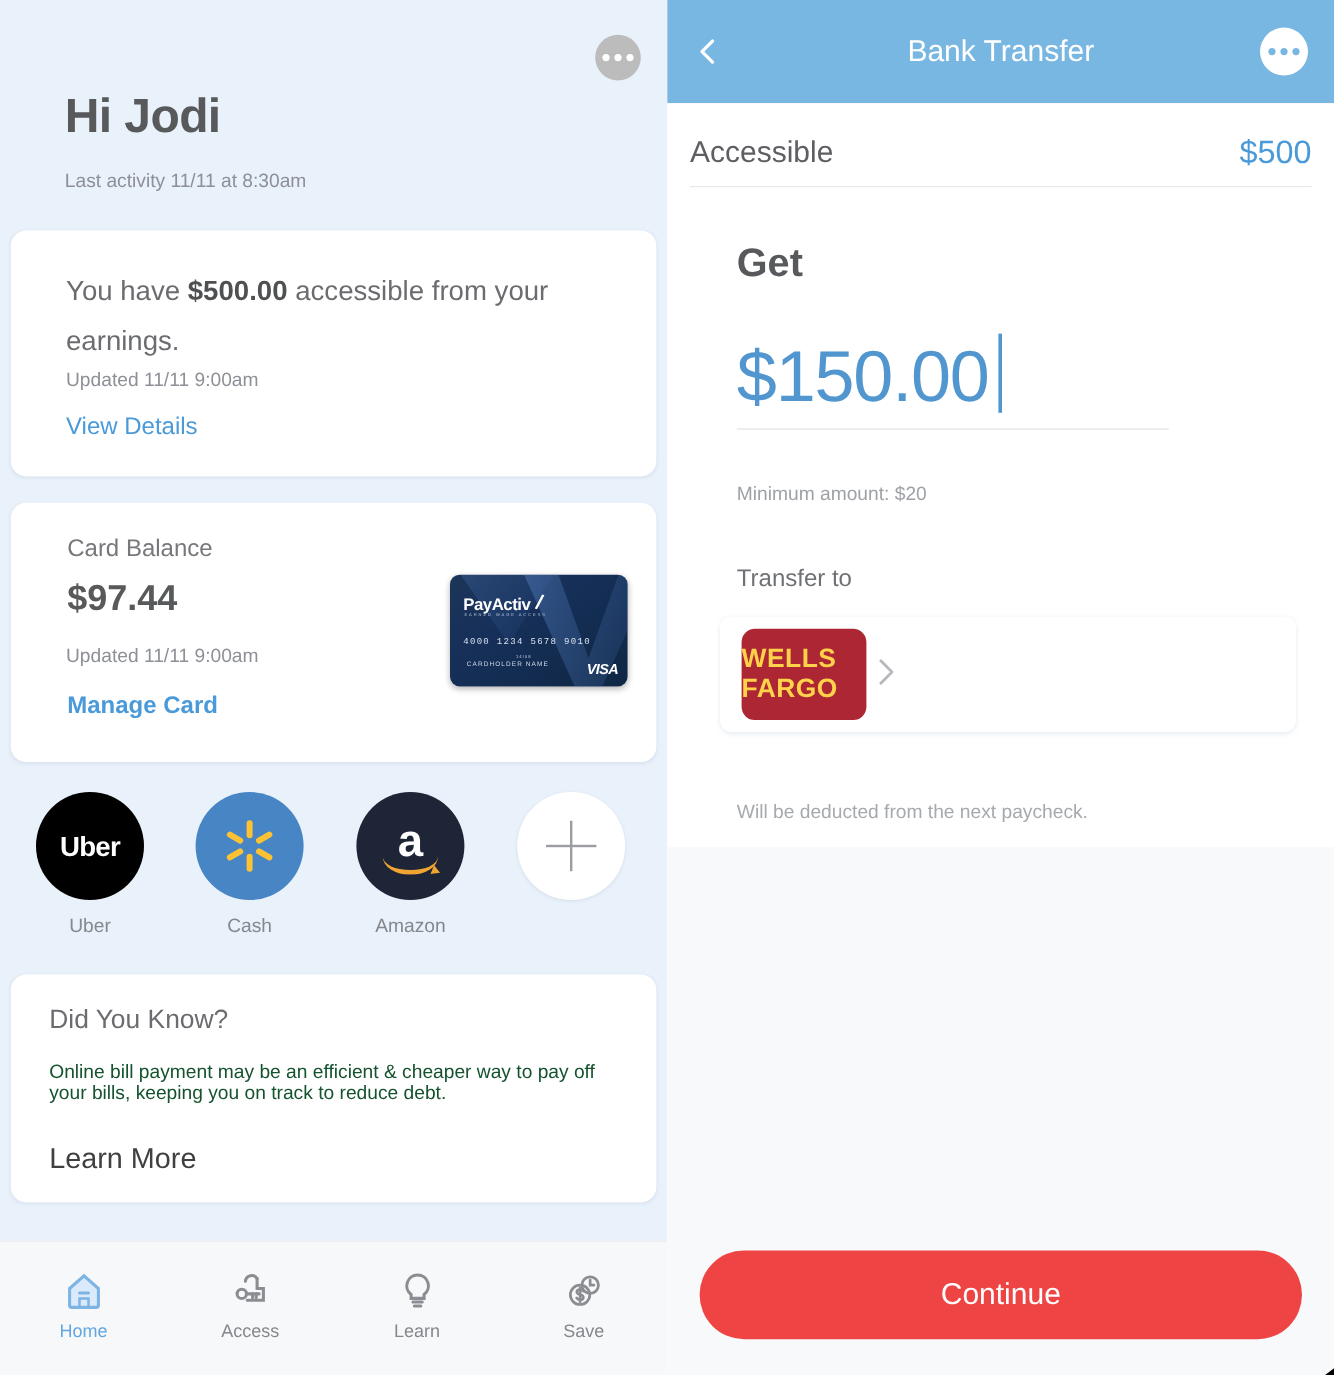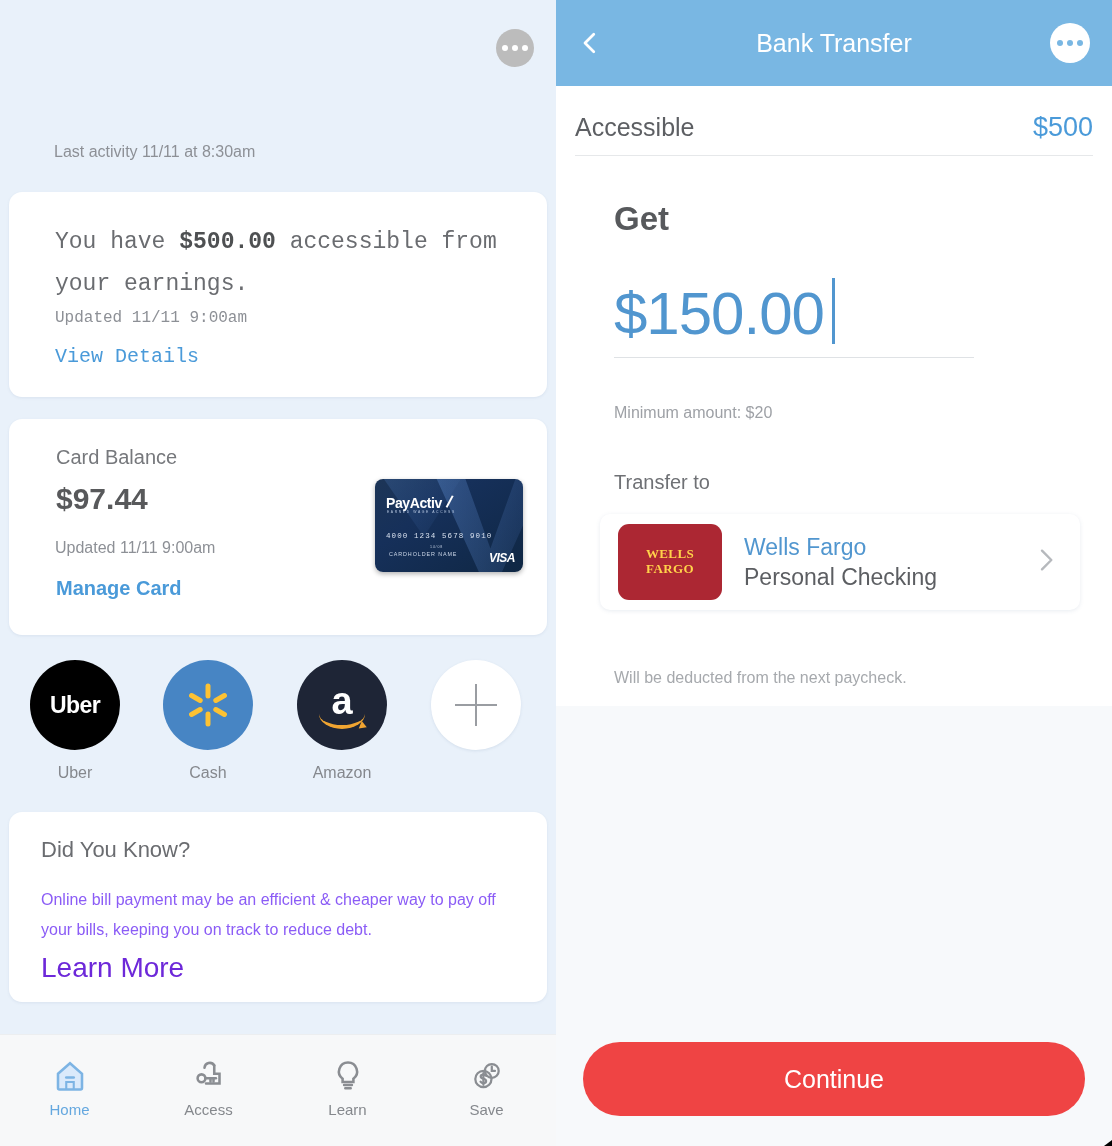--- a/index.html
+++ b/index.html
@@ -30,21 +30,21 @@
   .last-activity {
     position:absolute; top:143px; left:54px;
     font-size:16px; color:#8d9096;
   }
 
   .card {
     position:absolute; left:9px; width:538px;
     background:#fff; border-radius:13px;
     box-shadow:0 1px 3px rgba(80,110,150,0.10);
   }
-  .card-earnings { top:192px; height:205px;font-family:Liberation Mono, monospace; }
+  .card-earnings { top:192px; height:205px; }
   .card-balance  { top:419px; height:216px; }
   .card-dyk      { top:812px; height:190px; }
 
   .earn-line {
     position:absolute; left:46px; top:29px; width:445px;
     font-size:23px; line-height:42px; color:#6a6c70;
   }
   .earn-line b { color:#4e5052; font-weight:bold; }
   .updated {
     position:absolute; left:46px; font-size:16px; color:#8d9096;
@@ -136,23 +136,23 @@
     border-bottom:4px solid transparent; transform:rotate(22deg);
   }
   .sc-plus { background:#fff; box-shadow:0 1px 3px rgba(80,110,150,0.13); }
   .plus-h { position:absolute; width:42px; height:2.5px; background:#9a9da2; }
   .plus-v { position:absolute; width:2.5px; height:42px; background:#9a9da2; }
   .sc-label { margin-top:14px; font-size:16px; color:#85888d; }
 
   .dyk-title { position:absolute; left:32px; top:25px; font-size:22px; color:#6a6c70; }
   .dyk-body {
     position:absolute; left:32px; top:73px; width:470px;
-    font-size:16px; line-height:30px; color:#8b5cf6;
-  }
-  .dyk-link { position:absolute; left:32px; top:140px; font-size:28px; color:#6d28d9; }
+    font-size:16px; line-height:18px; color:#14532d;
+  }
+  .dyk-link { position:absolute; left:32px; top:140px; font-size:24px; color:#404040; }
 
   
   .bottom-nav {
     position:absolute; left:0; bottom:0; width:556px; height:112px;
     background:#f7f8f9; border-top:1px solid #eceef0;
     display:flex; align-items:flex-start; padding-top:20px;
   }
   .nav-item { flex:1; text-align:center; }
   .nav-icon { height:42px; display:flex; align-items:center; justify-content:center; }
   .nav-label { font-size:15px; color:#85888d; margin-top:4px; }
@@ -203,23 +203,23 @@
   .min-note { position:absolute; top:318px; left:58px; font-size:16px; color:#9ea1a6; }
   .transfer-to { position:absolute; top:385px; left:58px; font-size:20px; color:#6f7175; }
 
   .bank-row {
     position:absolute; top:428px; left:44px; width:480px; height:96px;
     background:#fff; border-radius:10px; box-shadow:0 1px 4px rgba(80,110,150,0.13);
     display:flex; align-items:center; padding:0 18px;
   }
   .bank-logo {
     width:104px; height:76px; border-radius:11px; background:#ac2733;
-    display:flex; flex-direction:column; align-items:center; justify-content:center;
-    font-family:Liberation Serif, serif; color:#ffd24a;
-    font-weight:bold; font-size:13px; line-height:1.12; letter-spacing:0.4px;
+    display:flex; flex-direction:column; align-items:flex-start; justify-content:center;
+    font-family:Liberation Sans, sans-serif; color:#ffd24a;
+    font-weight:bold; font-size:22px; line-height:1.12; letter-spacing:0.4px;
   }
   .bank-text { margin-left:22px; flex:1; }
   .bank-name { font-size:23px; color:#5196cf; }
   .bank-type { font-size:23px; color:#5c5e62; margin-top:3px; }
   .bank-chevron { color:#b6b9bd; }
   .deduct-note { position:absolute; top:571px; left:58px; font-size:16px; color:#a6a9ad;margin-top:12px; }
 
   .continue-btn {
     position:absolute; left:27px; bottom:30px; width:502px; height:74px;
     background:#ef4444; border-radius:37px; border:none;
@@ -237,20 +237,21 @@
 <div class="screen">
 
   <div class="left-panel">
 
     <div class="more-btn">
       <i></i>
       <i></i>
       <i></i>
     </div>
 
+    <div class="greeting">Hi Jodi</div>
     <div class="last-activity">Last activity 11/11 at 8:30am</div>
 
     <div class="card card-earnings">
       <div class="earn-line">
         <span>You have </span><b>$500.00</b><span> accessible from your earnings.</span>
       </div>
       <div class="updated">Updated 11/11 9:00am</div>
       <a class="link">View Details</a>
     </div>
 
@@ -401,24 +402,20 @@
 
       <div class="min-note">Minimum amount: $20</div>
 
       <div class="transfer-to">Transfer to</div>
 
       <div class="bank-row">
         <div class="bank-logo">
           <span>WELLS</span>
           <span>FARGO</span>
         </div>
-        <div class="bank-text">
-          <div class="bank-name">Wells Fargo</div>
-          <div class="bank-type">Personal Checking</div>
-        </div>
         <div class="bank-chevron">
           <svg width="32" height="32" viewBox="0 0 24 24" fill="none" stroke="#b6b9bd" stroke-width="1.8" stroke-linecap="round" stroke-linejoin="round">
             <path d="M9 5l7 7-7 7"></path>
           </svg>
         </div>
       </div>
 
       <div class="deduct-note">Will be deducted from the next paycheck.</div>
     </div>
 

